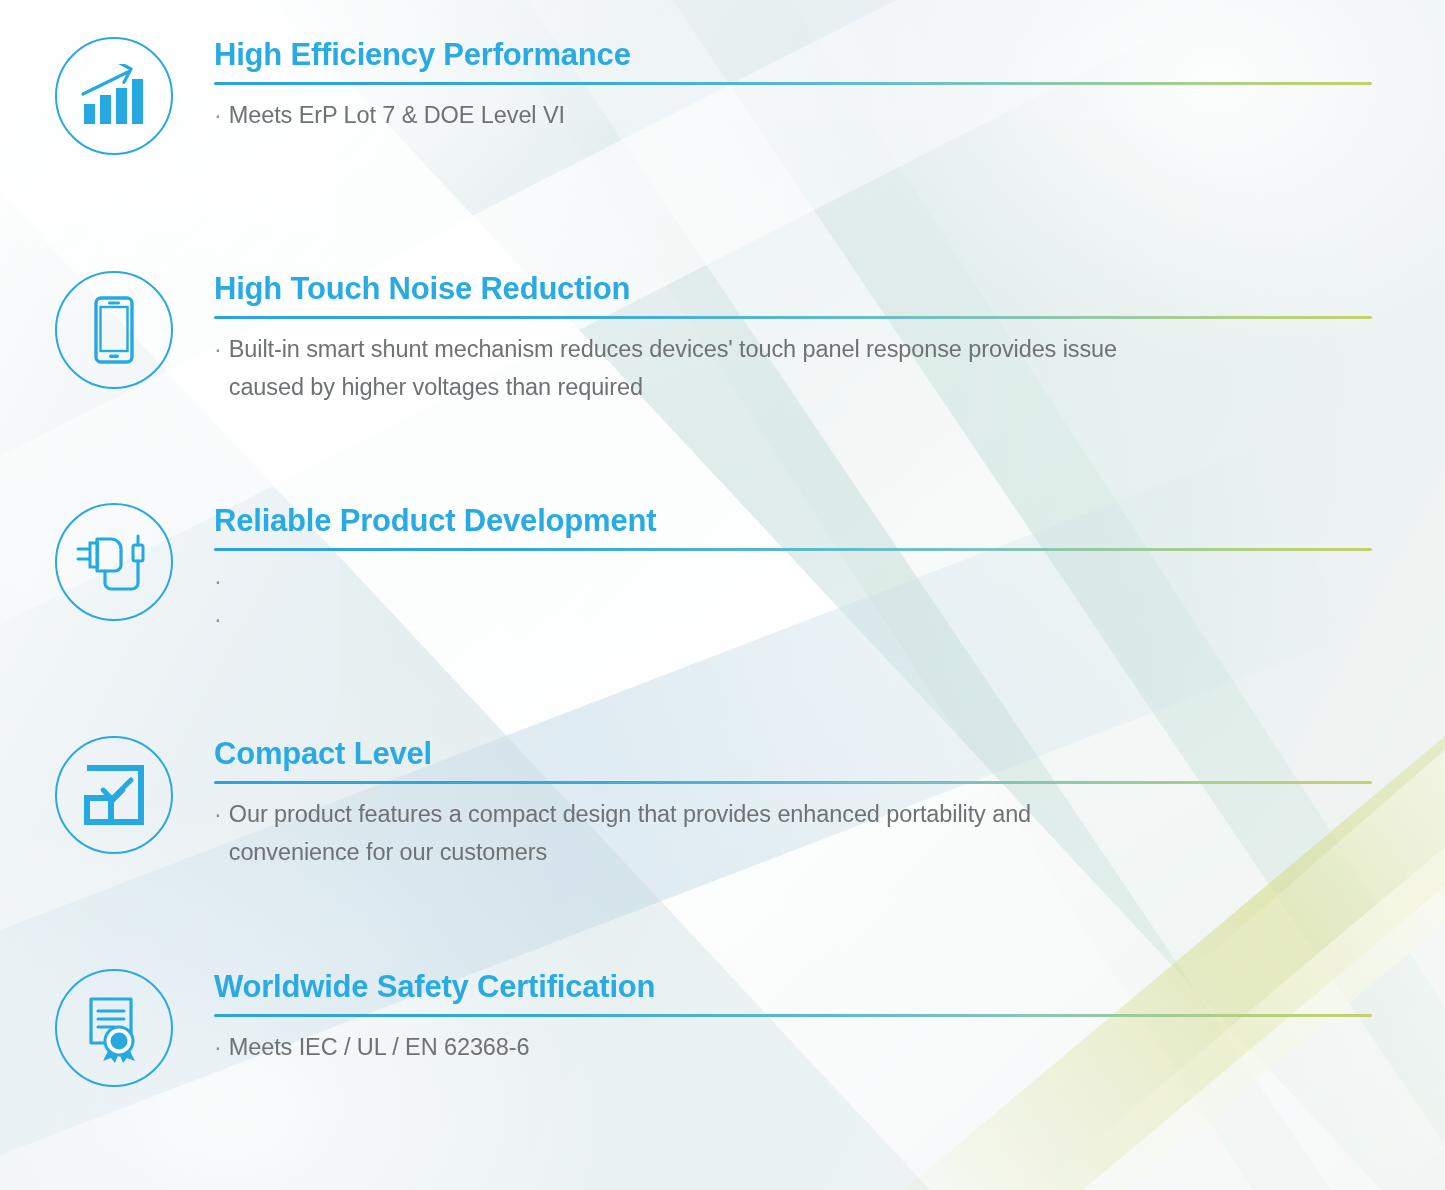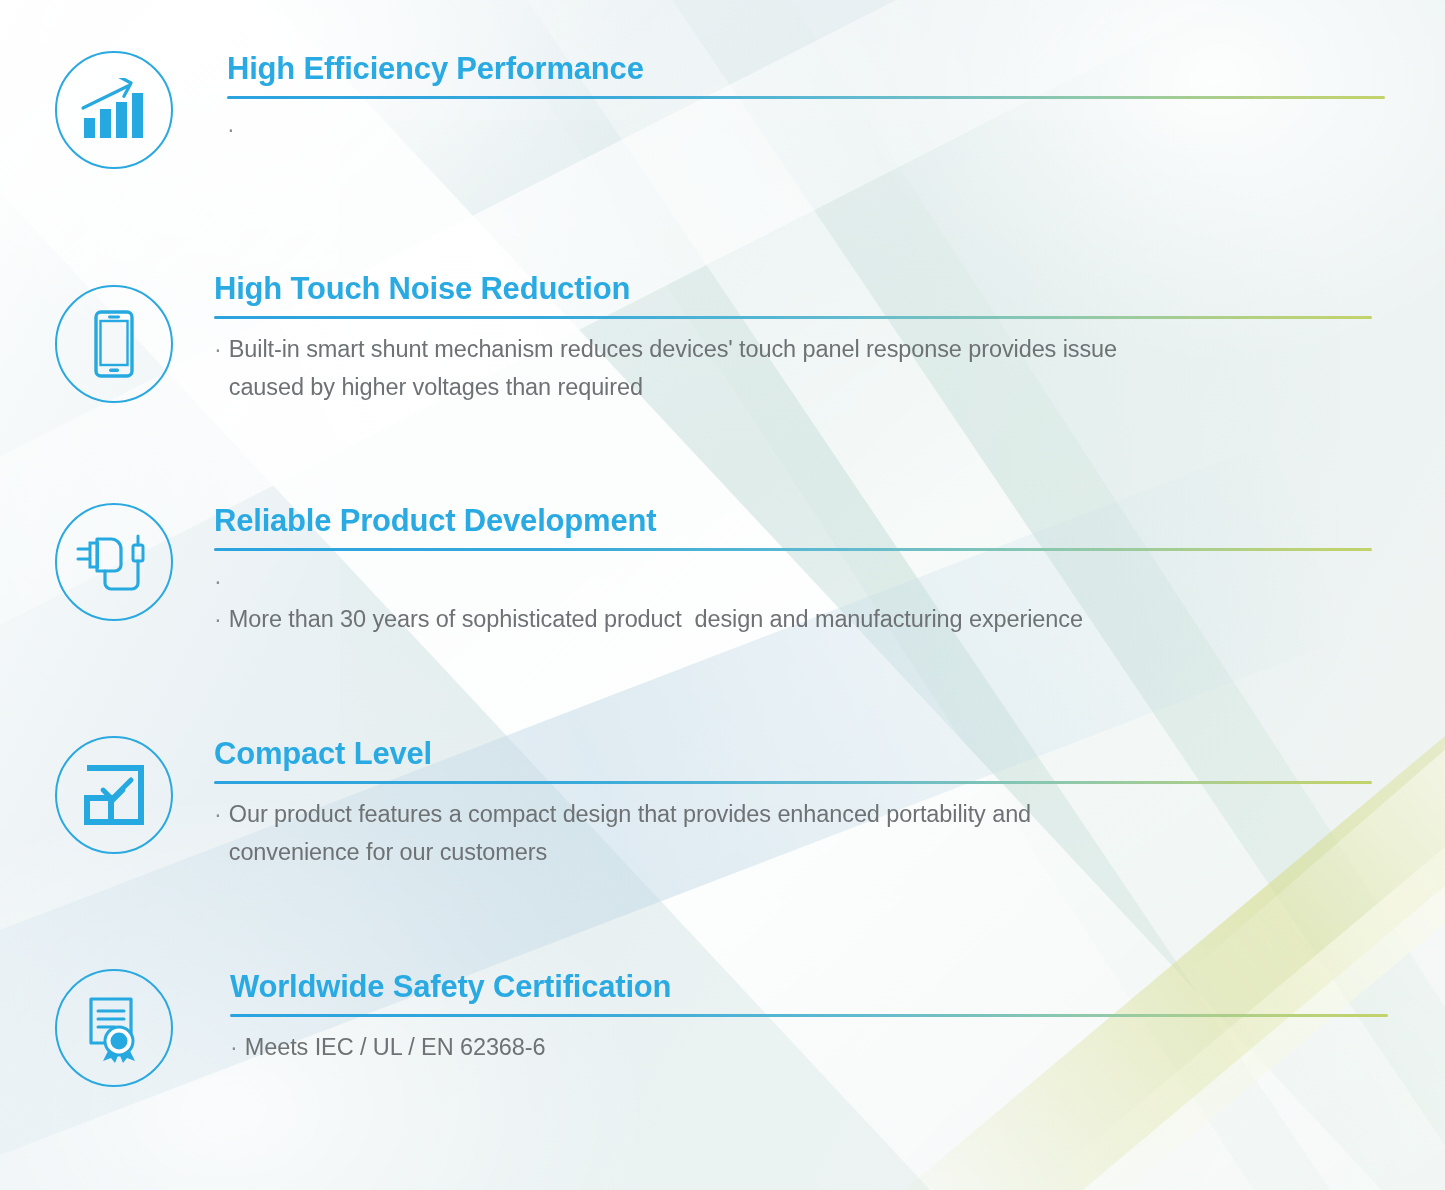--- a/index.html
+++ b/index.html
@@ -142,29 +142,29 @@
     letter-spacing:-0.1px;
   }
   .bullet .dot {
     flex:0 0 auto;
     margin-right:7px;
     color:#8b8f92;
   }
   .bullet .txt { white-space:pre-wrap; }
 
   
-  #feat-0 { top:48px;  left:0;gap:13px; }
+  #feat-0 { top:34px;  left:0; }
   #feat-0 .rule { width:1158px; }
-  #feat-1 { top:268px; left:0;align-items:flex-end; }
+  #feat-1 { top:268px; left:0; }
   #feat-1 .rule { width:1158px; }
   #feat-2 { top:500px; left:0; }
   #feat-2 .rule { width:1158px; }
   #feat-3 { top:733px; left:0; }
   #feat-3 .rule { width:1158px; }
-  #feat-4 { top:966px; left:0;gap:16px; }
+  #feat-4 { top:966px; left:0; }
   #feat-4 .rule { width:1158px; }
 </style>
 </head>
 <body>
 
 <div class="bg">
   <div class="glow-tl"></div>
   <div class="glow-tr"></div>
   <div class="glow-bl"></div>
   <div class="tint-mid"></div>
@@ -192,20 +192,21 @@
           <path d="M38 5 L53 5 L53 20" stroke="#26a9e0" stroke-width="3.2" fill="none" stroke-linecap="round" stroke-linejoin="round" transform="rotate(28 53 5)"></path>
         </svg>
       </div>
     </div>
     <div class="body-col">
       <div class="feature-title">High Efficiency Performance</div>
       <div class="rule"></div>
       <div class="bullets">
         <div class="bullet">
           <span class="dot">·</span>
+          <span class="txt">Meets ErP Lot 7 &amp; DOE Level VI</span>
         </div>
       </div>
     </div>
   </div>
 
   <div class="feature" id="feat-1">
     <div class="icon-wrap">
       <div class="icon-circle">
         <svg width="48" height="70" viewBox="0 0 48 70">
           <rect x="6" y="3" width="36" height="64" rx="5" ry="5" fill="none" stroke="#26a9e0" stroke-width="3.4"></rect>
@@ -243,21 +244,20 @@
     </div>
     <div class="body-col">
       <div class="feature-title">Reliable Product Development</div>
       <div class="rule"></div>
       <div class="bullets">
         <div class="bullet">
           <span class="dot">·</span>
         </div>
         <div class="bullet">
           <span class="dot">·</span>
-          <span class="txt">More than 30 years of sophisticated product  design and manufacturing experience</span>
         </div>
       </div>
     </div>
   </div>
 
   <div class="feature" id="feat-3">
     <div class="icon-wrap">
       <div class="icon-circle">
         <svg width="66" height="66" viewBox="0 0 66 66">
           <path d="M6 6 L60 6 L60 60 L6 60" fill="none" stroke="#26a9e0" stroke-width="6" stroke-linejoin="miter"></path>

